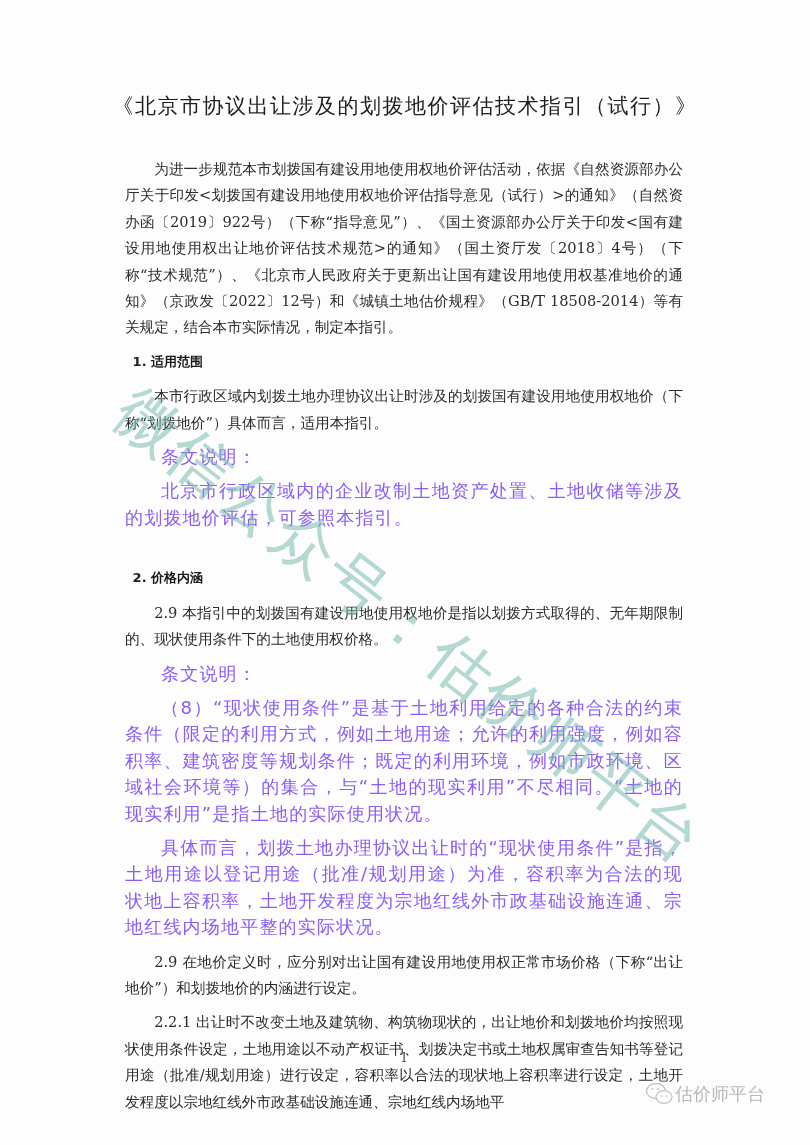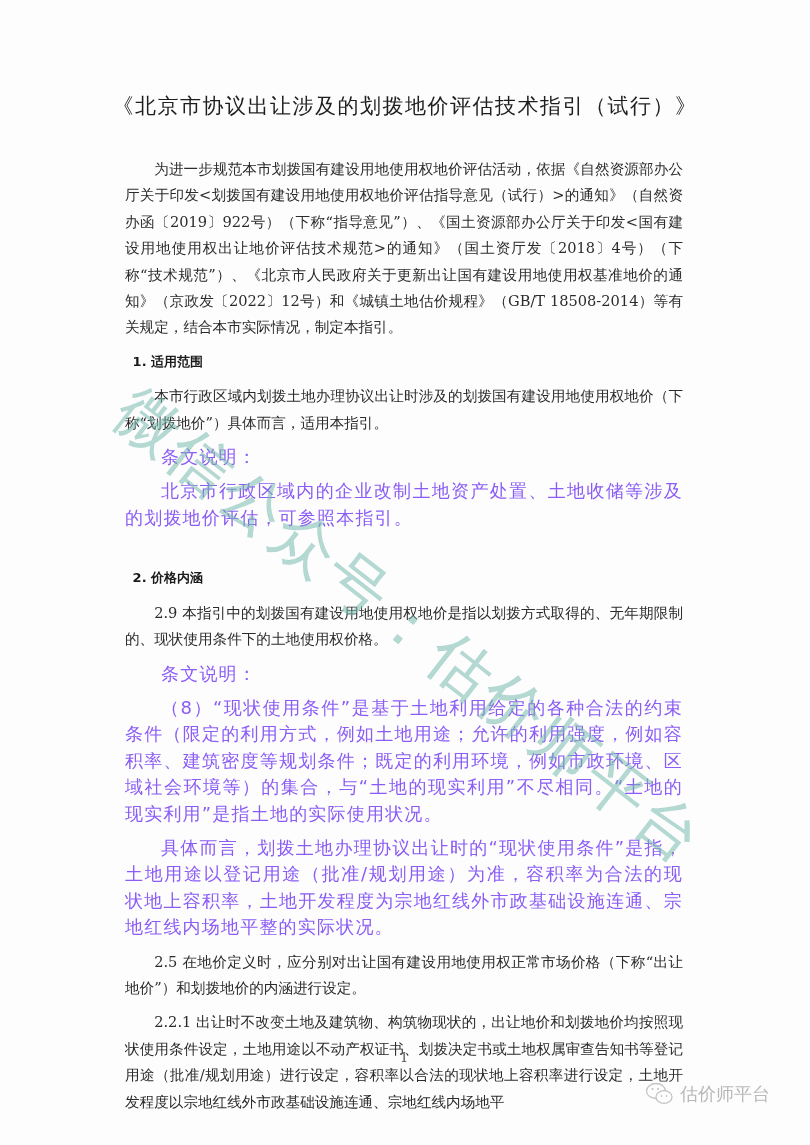--- a/index.html
+++ b/index.html
@@ -83,21 +83,20 @@
       letter-spacing: 4px;
       pointer-events: none;
       -webkit-text-stroke: 0.3px rgba(120,185,175,0.4);
     }
     .brand {
       position: absolute;
       left: 645px;
       top: 1082px;
       display: flex;
       align-items: center;
-      gap: 5px;
       font-family: "DejaVu Sans", "Liberation Sans", sans-serif;
       font-size: 18px;
       color: #b9b9b9;
     }
     .brand svg { display: block; }
   </style>
 </head>
 <body>
 
 <div class="page">
@@ -112,21 +111,21 @@
     <p class="p note">条文说明：</p>
     <p class="p note">北京市行政区域内的企业改制土地资产处置、土地收储等涉及的划拨地价评估，可参照本指引。</p>
 
     <div class="gap"></div>
 
     <p class="heading">2. 价格内涵</p>
     <p class="p">2.9 本指引中的划拨国有建设用地使用权地价是指以划拨方式取得的、无年期限制的、现状使用条件下的土地使用权价格。</p>
     <p class="p note">条文说明：</p>
     <p class="p note">（8）“现状使用条件”是基于土地利用给定的各种合法的约束条件（限定的利用方式，例如土地用途；允许的利用强度，例如容积率、建筑密度等规划条件；既定的利用环境，例如市政环境、区域社会环境等）的集合，与“土地的现实利用”不尽相同。“土地的现实利用”是指土地的实际使用状况。</p>
     <p class="p note">具体而言，划拨土地办理协议出让时的“现状使用条件”是指，土地用途以登记用途（批准/规划用途）为准，容积率为合法的现状地上容积率，土地开发程度为宗地红线外市政基础设施连通、宗地红线内场地平整的实际状况。</p>
-    <p class="p">2.5 在地价定义时，应分别对出让国有建设用地使用权正常市场价格（下称“出让地价”）和划拨地价的内涵进行设定。</p>
+    <p class="p">2.9 在地价定义时，应分别对出让国有建设用地使用权正常市场价格（下称“出让地价”）和划拨地价的内涵进行设定。</p>
     <p class="p">2.2.1 出让时不改变土地及建筑物、构筑物现状的，出让地价和划拨地价均按照现状使用条件设定，土地用途以不动产权证书、划拨决定书或土地权属审查告知书等登记用途（批准/规划用途）进行设定，容积率以合法的现状地上容积率进行设定，土地开发程度以宗地红线外市政基础设施连通、宗地红线内场地平</p>
   </div>
 
   <div class="page-number">1</div>
 
   <div class="watermark">微信公众号：估价师平台</div>
 
   <div class="brand">
     <span>
       <svg width="30" height="24" viewBox="0 0 30 24">

